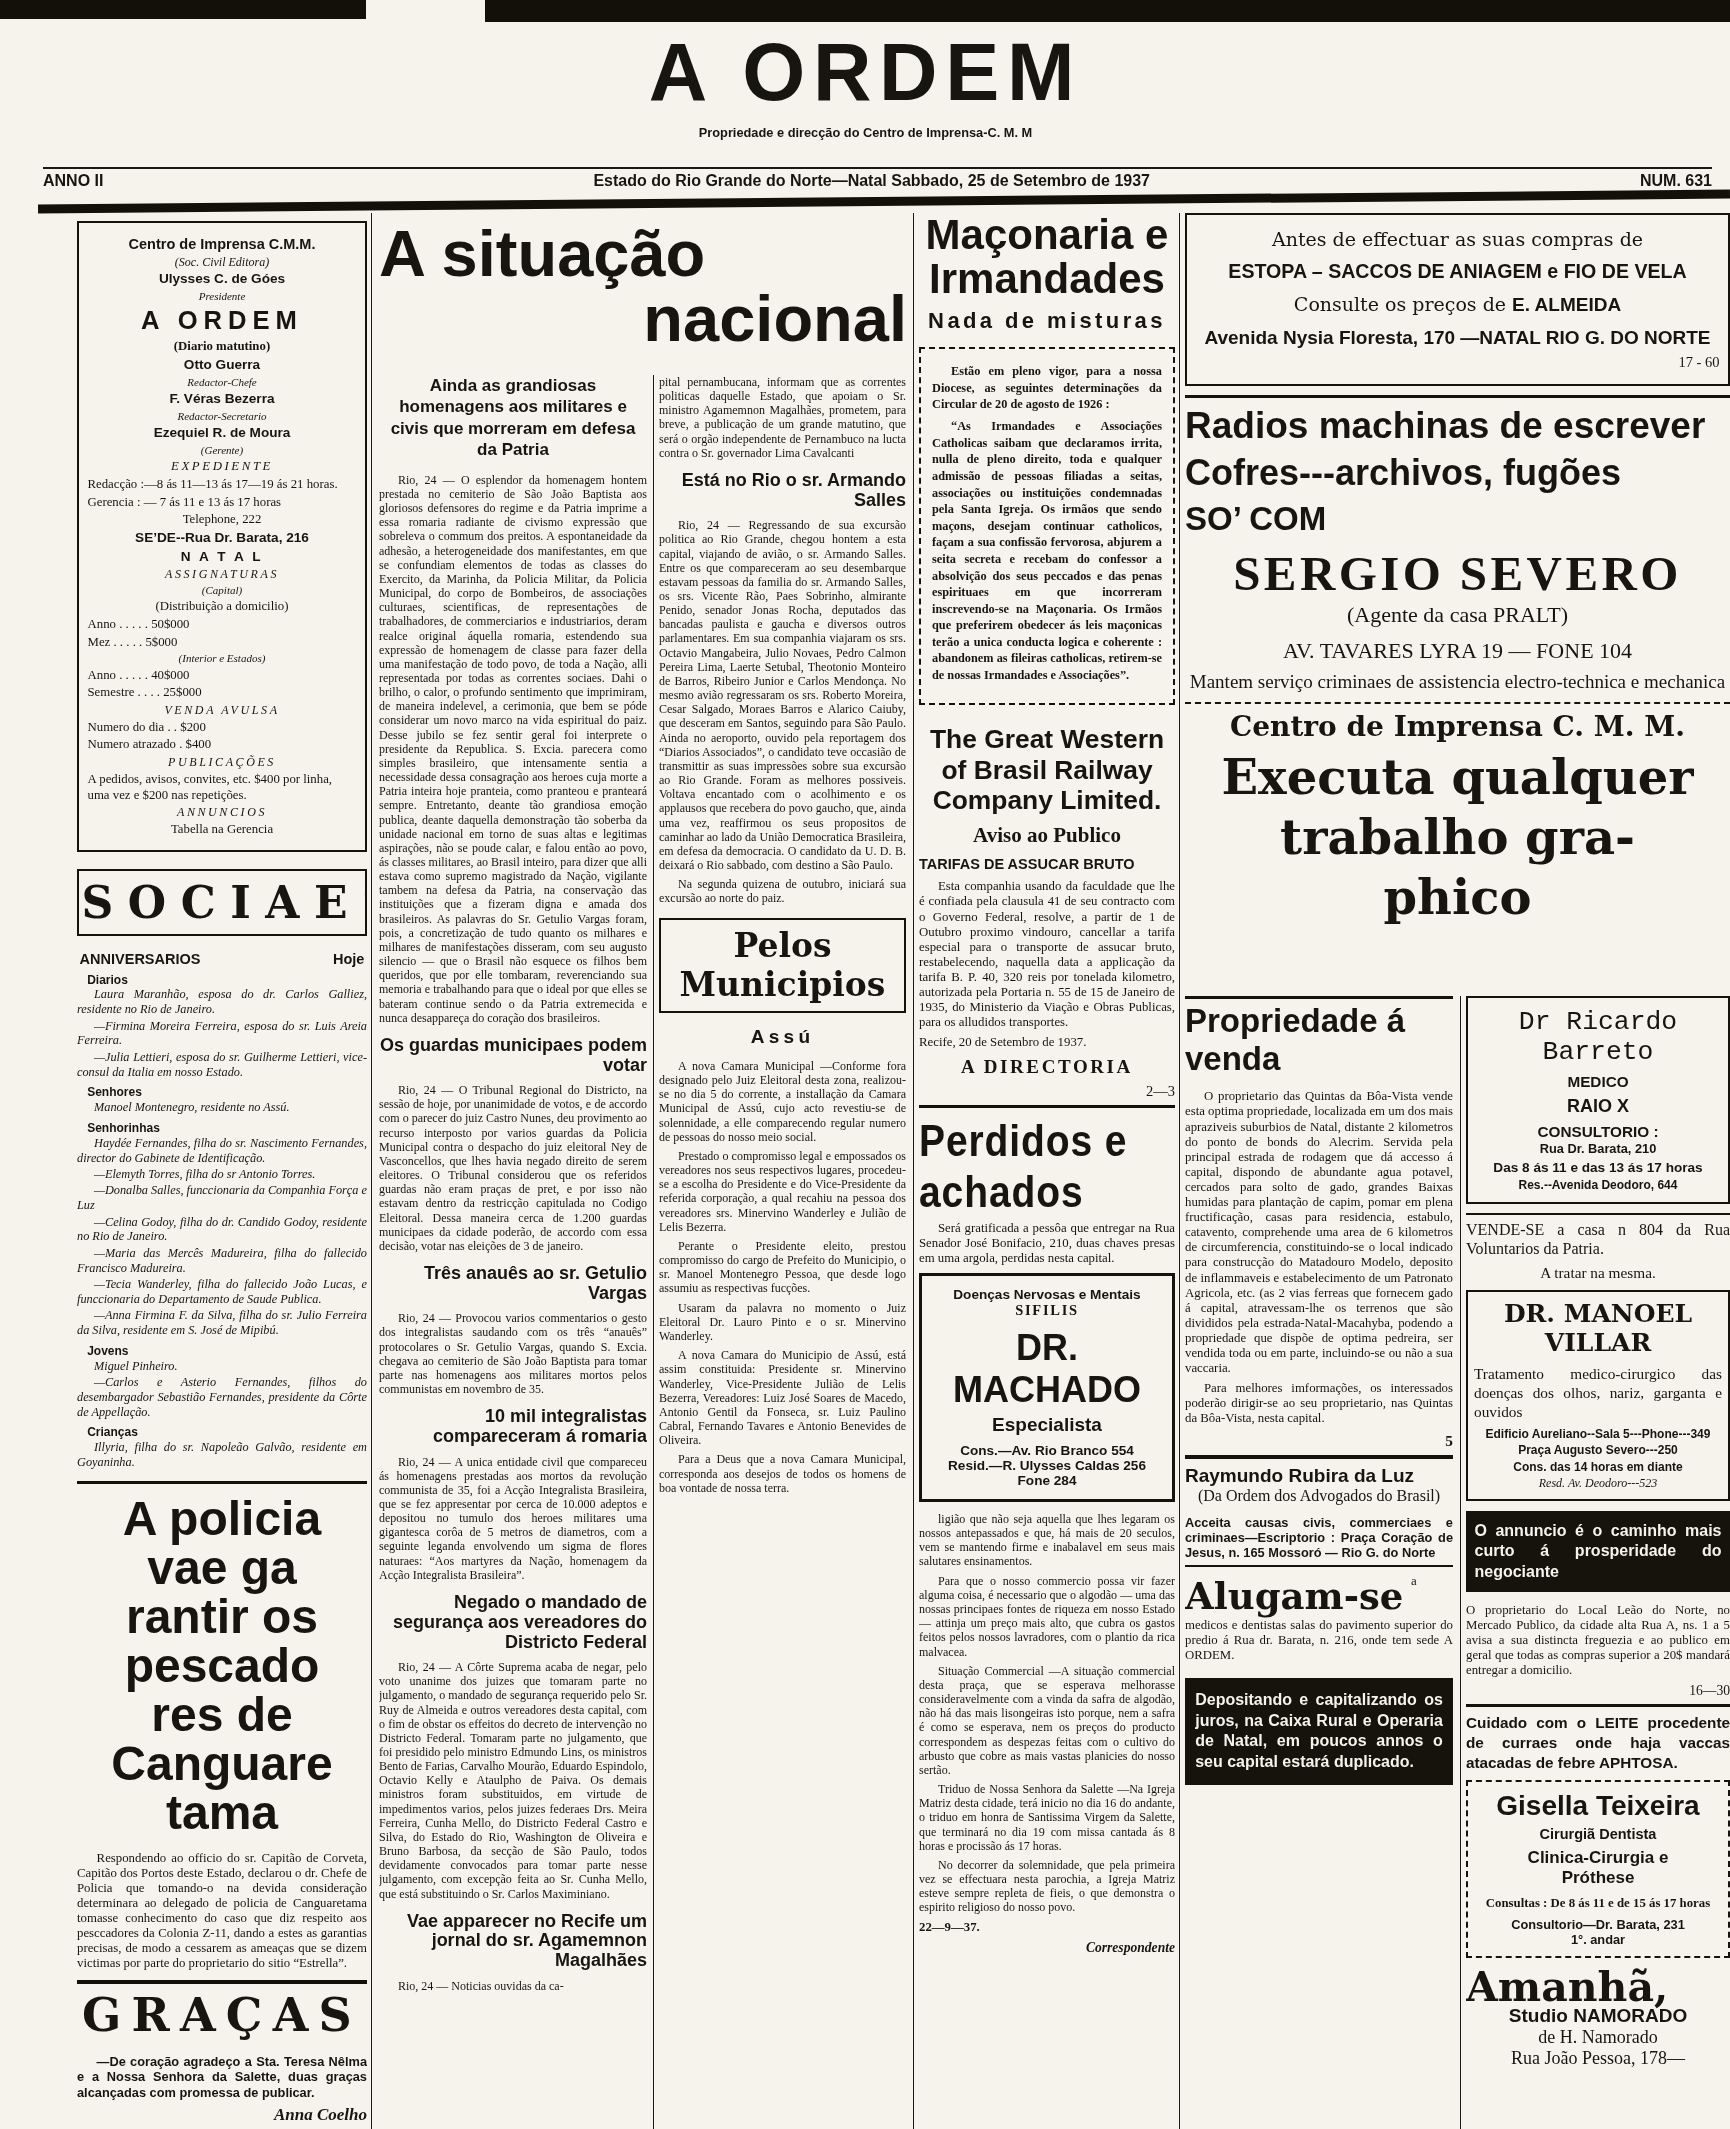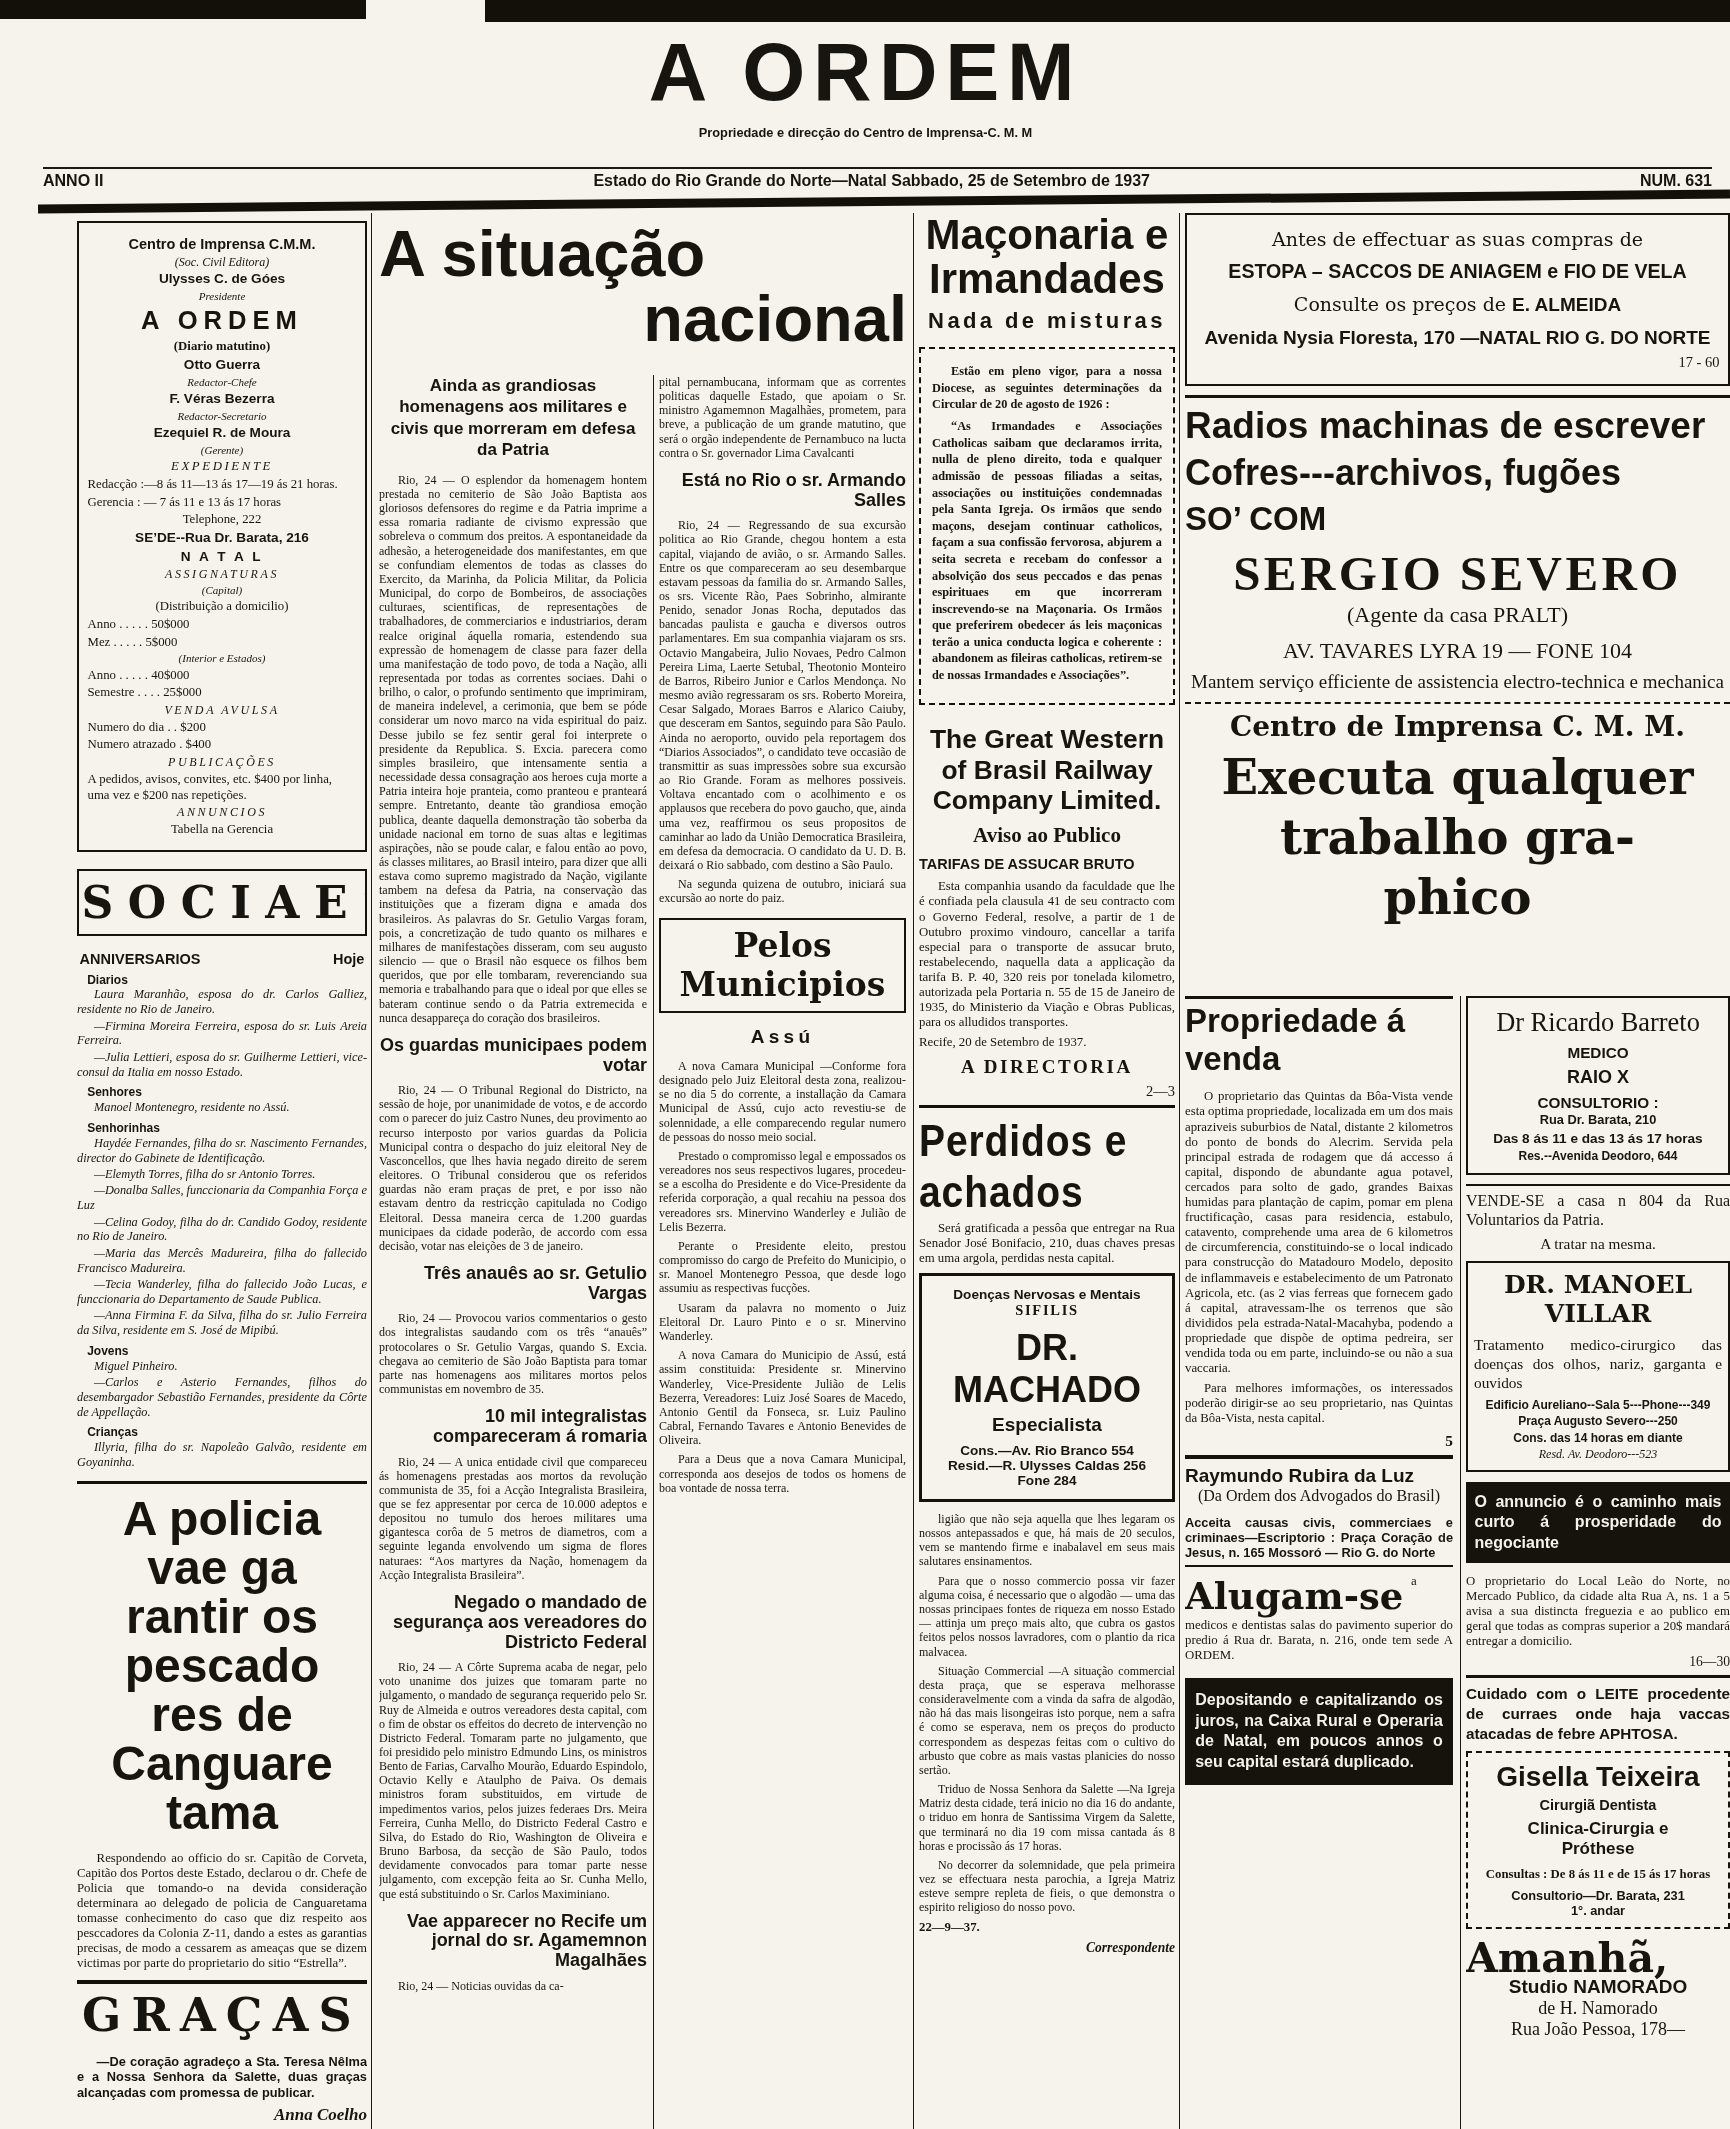--- a/index.html
+++ b/index.html
@@ -233,21 +233,21 @@
       <div class="r" style="font-size:14.5px;margin-top:5.1px;">17 - 60</div>
     </div>
 
     <div style="border-top:3.4px solid #15130c;margin-top:9.4px;padding-top:6.8px;">
       <div class="sans b" style="font-size:37px;">Radios machinas de escrever</div>
       <div class="sans b" style="font-size:36px;margin-top:4.3px;">Cofres---archivos,  fugões</div>
       <div class="sans b" style="font-size:33px;margin-top:6px;">SO’ COM</div>
       <div class="c" style="font-family:Liberation Serif, serif;font-weight:bold;font-size:49px;letter-spacing:3.4px;margin-top:7.7px;">SERGIO SEVERO</div>
       <div class="c" style="font-size:22px;">(Agente  da casa PRALT)</div>
       <div class="c" style="font-size:22px;margin-top:9.4px;">AV.  TAVARES LYRA 19  —  FONE  104</div>
-      <div class="c" style="font-size:19px;margin-top:7.7px;">Mantem serviço  efficiente de  assistencia electro-technica e  mechanica</div>
+      <div class="c" style="font-size:19px;margin-top:7.7px;">Mantem serviço  criminaes de  assistencia electro-technica e  mechanica</div>
     </div>
 
     <div style="border-top:2.6px dashed #15130c;margin-top:8.5px;padding-top:6px;text-align:center;">
       <div class="b" style="font-family:'DejaVu Serif',serif;font-size:28px;">Centro  de  Imprensa  C.  M.  M.</div>
       <div class="b pre" style="font-family:'DejaVu Serif',serif;font-size:48px;line-height:1.25;margin-top:4.3px;">Executa  qualquer
 trabalho gra-
 phico</div>
     </div>
   </div>
 
@@ -266,21 +266,21 @@
     <div style="border-top:2.6px solid #15130c;padding-top:6.8px;margin-top:4.3px;">
       <span class="b" style="font-family:'DejaVu Serif',serif;font-size:37px;float:left;margin-right:7.7px;">Alugam-se</span>
       <p class="body30 j">a medicos e dentistas salas do pavimento superior do predio á Rua dr. Barata, n. 216, onde tem sede A ORDEM.</p>
     </div>
 
     <div class="inv b sans j" style="clear:both;margin-top:14.5px;padding:12px 10.2px;font-size:16px;line-height:1.3;">Depositando e capitalizando os juros, na Caixa Rural e Operaria de Natal, em poucos annos o seu capital estará duplicado.</div>
   </div>
 
   <div class="abs" style="left:1466px;top:996px;width:264px;height:1503px;overflow:hidden;">
     <div class="box c" style="border-width:2.6px;padding:9.4px 3.4px;">
-      <div style="font-family:Liberation Serif, serif;font-size:26.4px;">Dr  Ricardo  Barreto</div>
+      <div style="font-family:Liberation Mono, monospace;font-size:26.4px;">Dr  Ricardo  Barreto</div>
       <div class="sans b" style="font-size:15.3px;margin-top:6px;">MEDICO</div>
       <div class="sans b" style="font-size:18px;margin-top:5.1px;">RAIO  X</div>
       <div class="sans b" style="font-size:15.3px;margin-top:6px;">CONSULTORIO :</div>
       <div class="sans b" style="font-size:12.8px;">Rua  Dr.  Barata,  210</div>
       <div class="sans b" style="font-size:13.6px;margin-top:3.4px;">Das 8 ás 11 e das 13 ás 17 horas</div>
       <div class="sans b" style="font-size:12px;margin-top:3.4px;">Res.--Avenida  Deodoro,  644</div>
     </div>
 
     <div style="border-top:2.6px solid #15130c;margin-top:9.4px;padding-top:6px;">
       <p class="body30 j" style="font-size:16px;">VENDE-SE  a  casa  n 804 da Rua  Voluntarios da Patria.</p>

